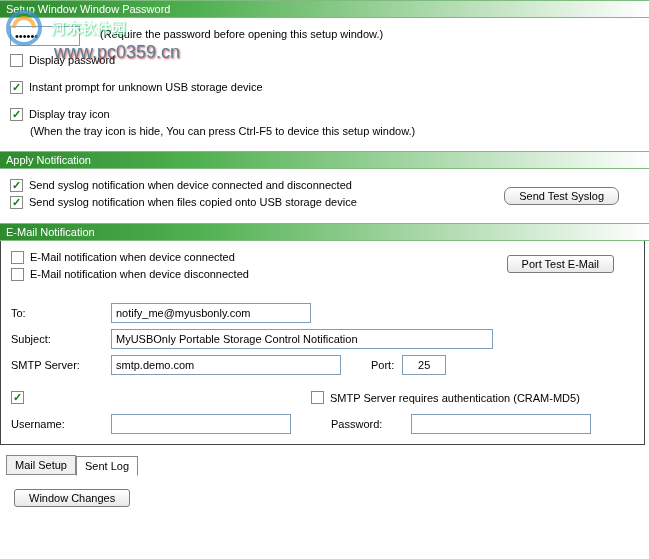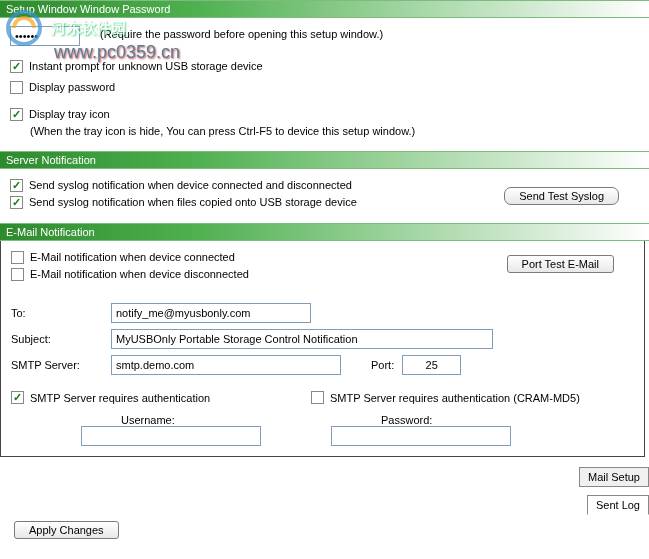--- a/index.html
+++ b/index.html
@@ -21,33 +21,33 @@
 .email-section { border: 1px solid #444; border-top: none; margin: 0 4px 0 0; }
 .email-rows { padding: 6px 10px; position: relative; }
 .email-btn { position: absolute; right: 30px; top: 14px; }
 .form-grid { padding: 6px 10px 10px 10px; }
 .form-row { display: flex; align-items: center; margin: 6px 0; }
 .form-label { width: 100px; }
 .txt { border: 1px solid #7f9db9; padding: 2px 4px; font-family: inherit; font-size: 11px; height: 20px; }
 .txt-to { width: 200px; }
 .txt-subject { width: 382px; }
 .txt-smtp { width: 230px; }
-.txt-port { width: 59px; text-align: center; }
+.txt-port { width: 44px; text-align: center; }
 .txt-user { width: 180px; }
 .port-label { margin-left: 30px; margin-right: 8px; }
 .auth-row { display: flex; align-items: center; margin: 16px 0 10px 0; }
 .auth-row .first { display: flex; align-items: center; width: 300px; }
 .auth-row .second { display: flex; align-items: center; }
 .cred-row { display: flex; align-items: center; }
-.cred-row .col { display: flex; align-items: center; flex-direction: column; }
+.cred-row .col { display: flex; align-items: center; }
 .cred-row .col1 { width: 320px; }
 .cred-row .lblc { width: 100px; }
-.tabs { display: flex; align-items: flex-end; margin: 10px 0 0 6px; flex-direction: column; }
+.tabs { display: flex; align-items: flex-end; margin: 10px 0 0 6px; }
 .tab { border: 1px solid #888; border-bottom: 1px solid #888; background: #f0f0f0; padding: 3px 8px; font-size: 11px; cursor: pointer; margin-right: 0; position: relative; }
-.tab.active { background: #fff; border-top: 1px solid #888; border-bottom: 1px solid #fff; top: 8px; }
+.tab.active { background: #fff; border-top: 1px solid #888; border-bottom: 1px solid #fff; top: 1px; }
 .apply-wrap { margin: 14px 0 0 14px; }
 </style>
 </head>
 <body>
 
 <div class="watermark">
   <svg class="wm-logo" viewBox="0 0 40 40">
       <circle cx="20" cy="20" r="16" fill="none" stroke="#3a90d0" stroke-width="4"></circle>
       <path d="M10 20 A10 10 0 0 1 30 20" fill="none" stroke="#f7a32a" stroke-width="4"></path>
     </svg>
@@ -56,38 +56,38 @@
 </div>
 
 <div class="section-header">Setup Window Window Password</div>
 <div class="section-body">
   <div class="row" style="margin-left:90px;">
     <span class="hint" style="margin-left:0">(Require the password before opening this setup window.)</span>
   </div>
   <div class="row" style="margin-top:-18px;">
     <input type="password" class="txt" style="width: 70px;" value="xxxxxx">
   </div>
+  <div class="row" style="margin-top:8px;">
+    <span class="ck"></span>
+    <span class="lbl">Display password</span>
+  </div>
   <div class="row" style="margin-top:14px;">
     <span class="ck checked"></span>
     <span class="lbl">Instant prompt for unknown USB storage device</span>
-  </div>
-  <div class="row" style="margin-top:8px;">
-    <span class="ck"></span>
-    <span class="lbl">Display password</span>
   </div>
   <div class="row" style="margin-top:14px;">
     <span class="ck checked"></span>
     <span class="lbl">Display tray icon</span>
   </div>
   <div class="row">
     <span class="hint">(When the tray icon is hide, You can press Ctrl-F5 to device this setup window.)</span>
   </div>
 </div>
 
-<div class="section-header">Server Notification</div>
+<div class="section-header">Apply Notification</div>
 <div class="section-body syslog-body">
   <div class="row">
     <span class="ck checked"></span>
     <span class="lbl">Send syslog notification when device connected and disconnected</span>
   </div>
   <div class="row">
     <span class="ck checked"></span>
     <span class="lbl">Send syslog notification when files copied onto USB storage device</span>
   </div>
   <button class="btn syslog-btn">Send Test Syslog</button>
@@ -119,21 +119,20 @@
     <div class="form-row">
       <span class="form-label">SMTP Server:</span>
       <input class="txt txt-smtp" value="smtp.demo.com" style="">
       <span class="port-label">Port:</span>
       <input class="txt txt-port" value="25" style="">
     </div>
 
     <div class="auth-row">
       <div class="first">
         <span class="ck checked"></span>
-        <span class="lbl">SMTP Server requires authentication</span>
       </div>
       <div class="second">
         <span class="ck"></span>
         <span class="lbl">SMTP Server requires authentication (CRAM-MD5)</span>
       </div>
     </div>
 
     <div class="cred-row">
       <div class="col col1">
         <span class="lblc">Username:</span>
@@ -146,14 +145,14 @@
     </div>
   </div>
 </div>
 
 <div class="tabs">
   <div class="tab">Mail Setup</div>
   <div class="tab active">Sent Log</div>
 </div>
 
 <div class="apply-wrap">
-  <button class="btn">Apply Changes</button>
+  <button class="btn">Window Changes</button>
 </div>
 
 </body></html>

